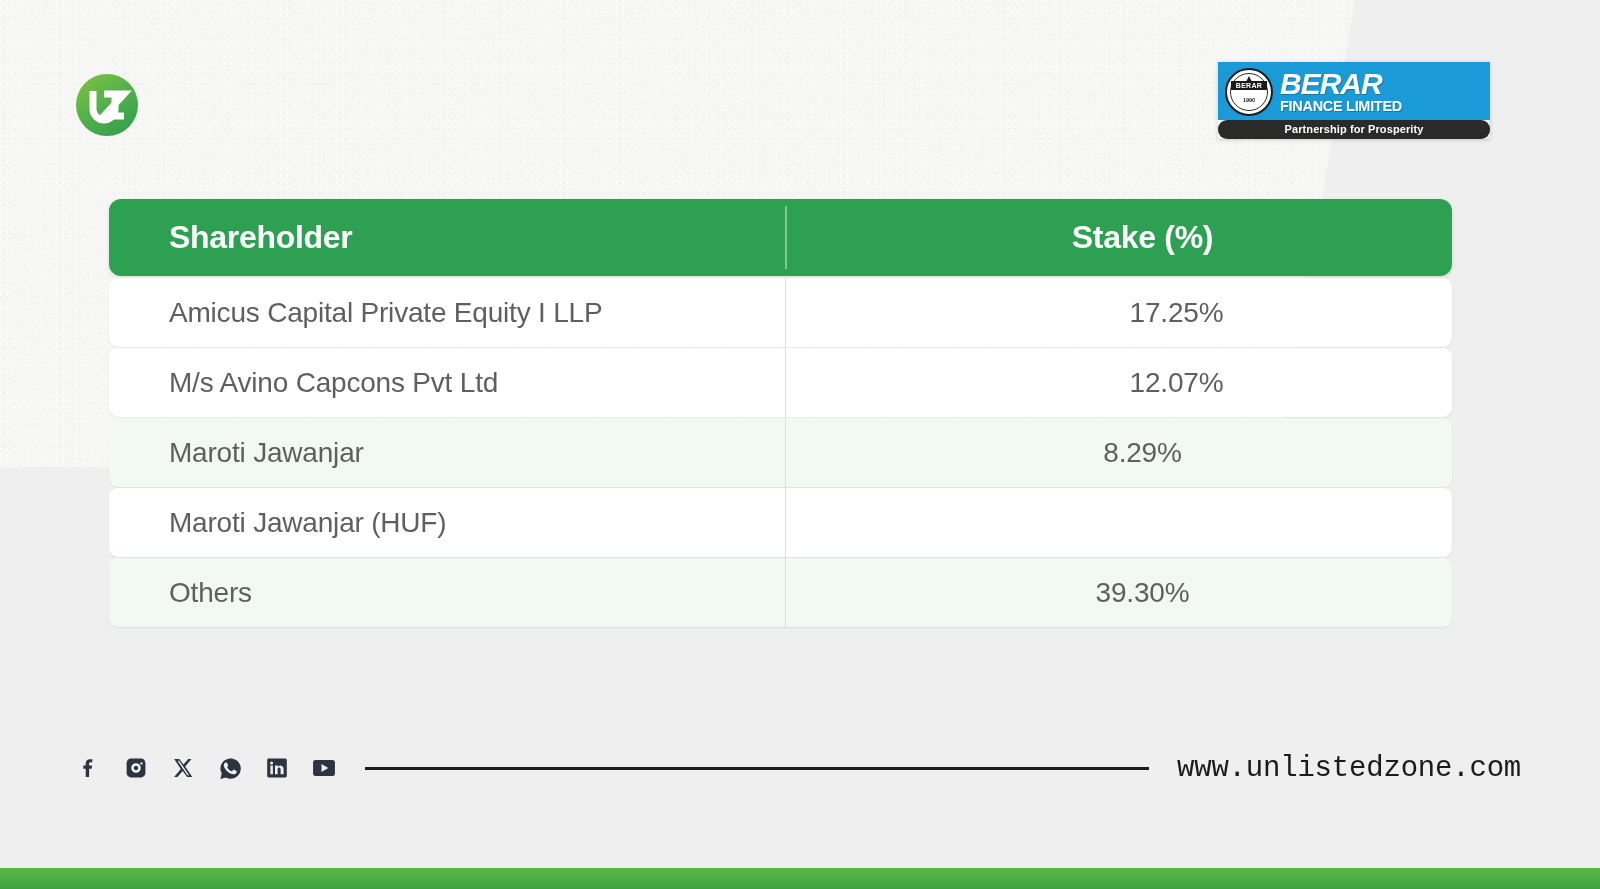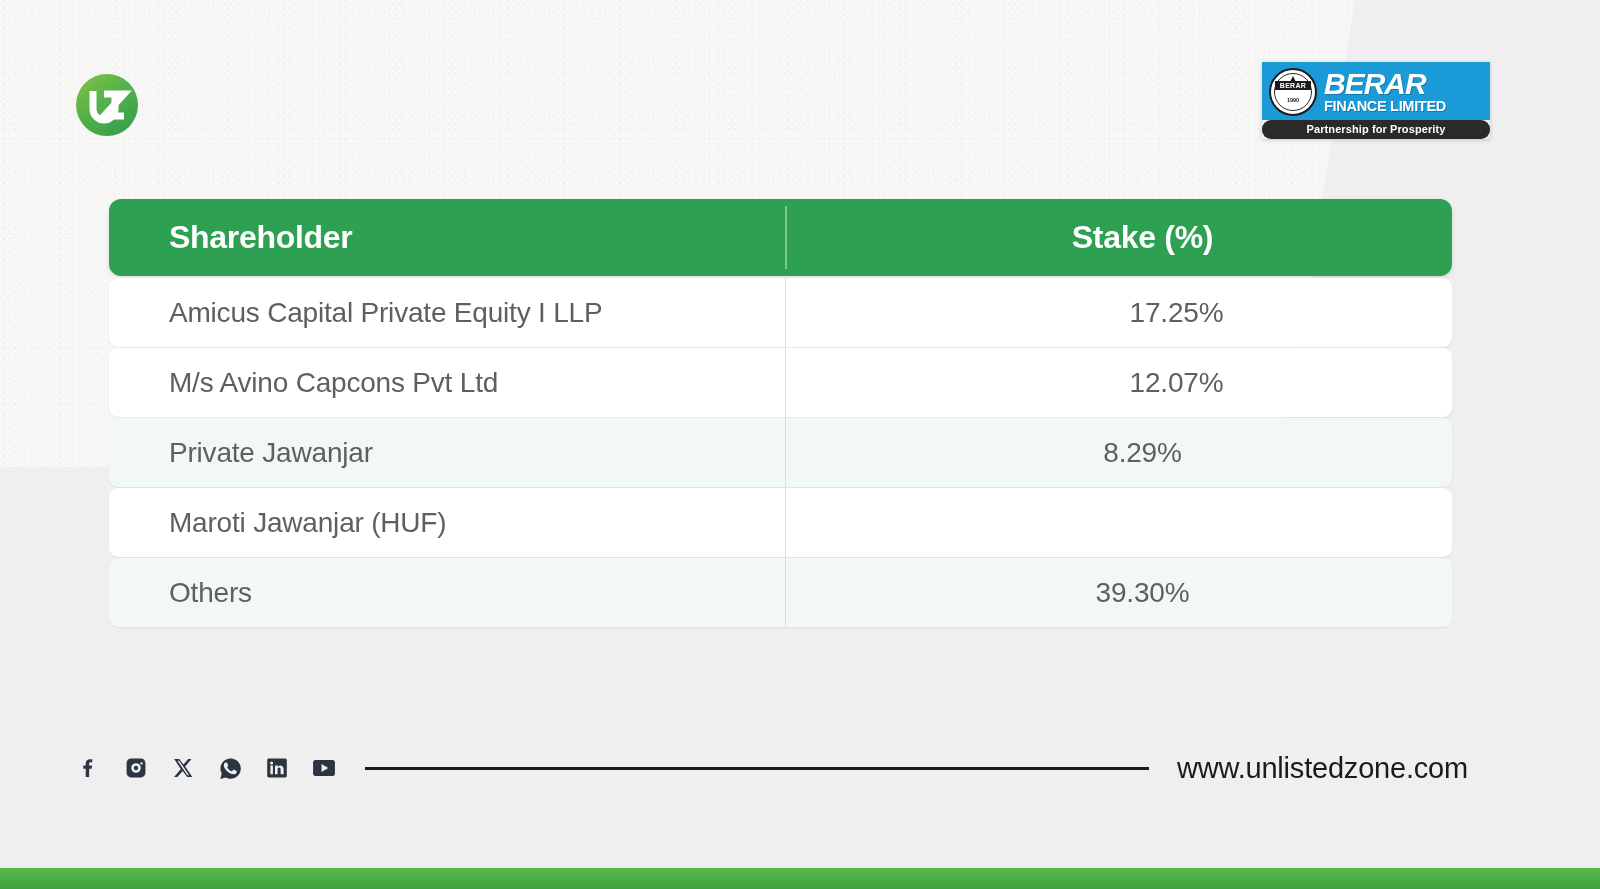--- a/index.html
+++ b/index.html
@@ -70,21 +70,21 @@
     white-space: nowrap;
   }
   .brand-word .w1 { color: #20242c; }
   .brand-word .w2 { color: #6cbe4f; font-weight: 400; letter-spacing: 2px; }
 
   
   .partner-logo {
     position: absolute;
     right: 110px;
     top: 62px;
-    width: 228px;
+    width: 272px;
     z-index: 5;
     box-shadow: 0 1px 4px rgba(0,0,0,0.18);
   }
   .pl-top {
     background: #1a9ad7;
     display: flex;
     align-items: center;
     padding: 5px 6px 3px 7px;
     height: 58px;
   }
@@ -265,20 +265,21 @@
     flex: 1 1 auto;
     max-width: 784px;
   }
   .foot-url {
     font-size: 29px;
     color: #1b1b1b;
     font-weight: 400;
     letter-spacing: -0.2px;
     white-space: nowrap;
     flex: 0 0 auto;
+    font-family: Liberation Mono, monospace;
   }
 
   
   .bottom-bar {
     position: absolute;
     left: 0; right: 0;
     top: 868px;
     height: 21px;
     background: linear-gradient(180deg, #5cb846 0%, #4aac46 55%, #3ea043 100%);
     z-index: 6;
@@ -338,21 +339,21 @@
     </div>
 
 
     <div class="t-row t-data odd">
       <div class="cell c-name">M/s Avino Capcons Pvt Ltd</div>
       <div class="cell c-val">12.07%</div>
       <div class="divider"></div>
     </div>
 
     <div class="t-row t-data even">
-      <div class="cell c-name">Private Jawanjar</div>
+      <div class="cell c-name">Maroti Jawanjar</div>
       <div class="cell c-val">8.29%</div>
       <div class="divider"></div>
     </div>
 
     <div class="t-row t-data odd">
       <div class="cell c-name">Maroti Jawanjar (HUF)</div>
       <div class="divider"></div>
     </div>
 
     <div class="t-row t-data even">

